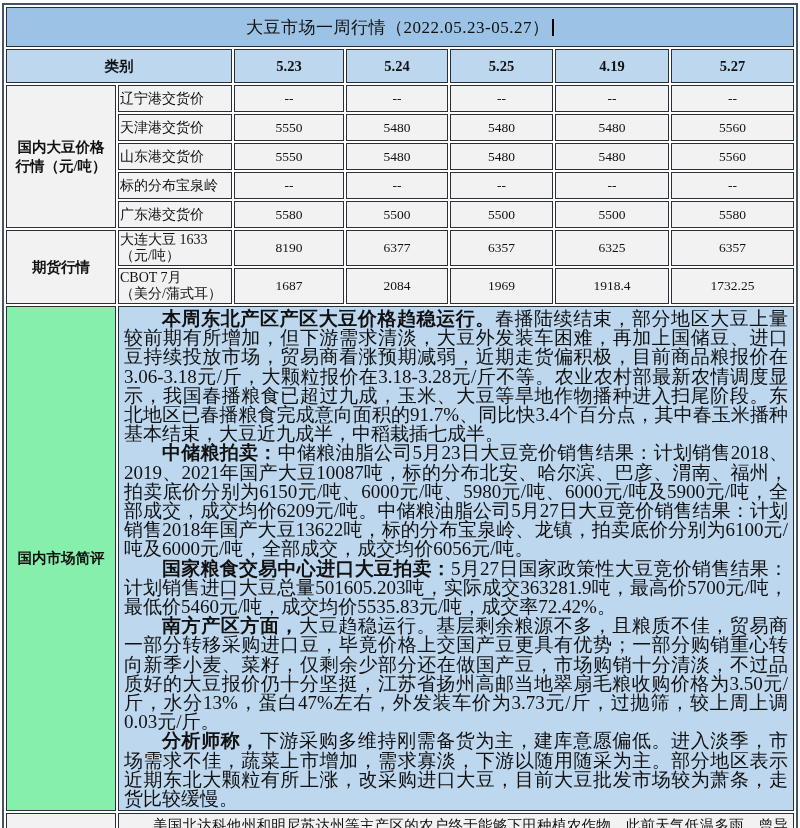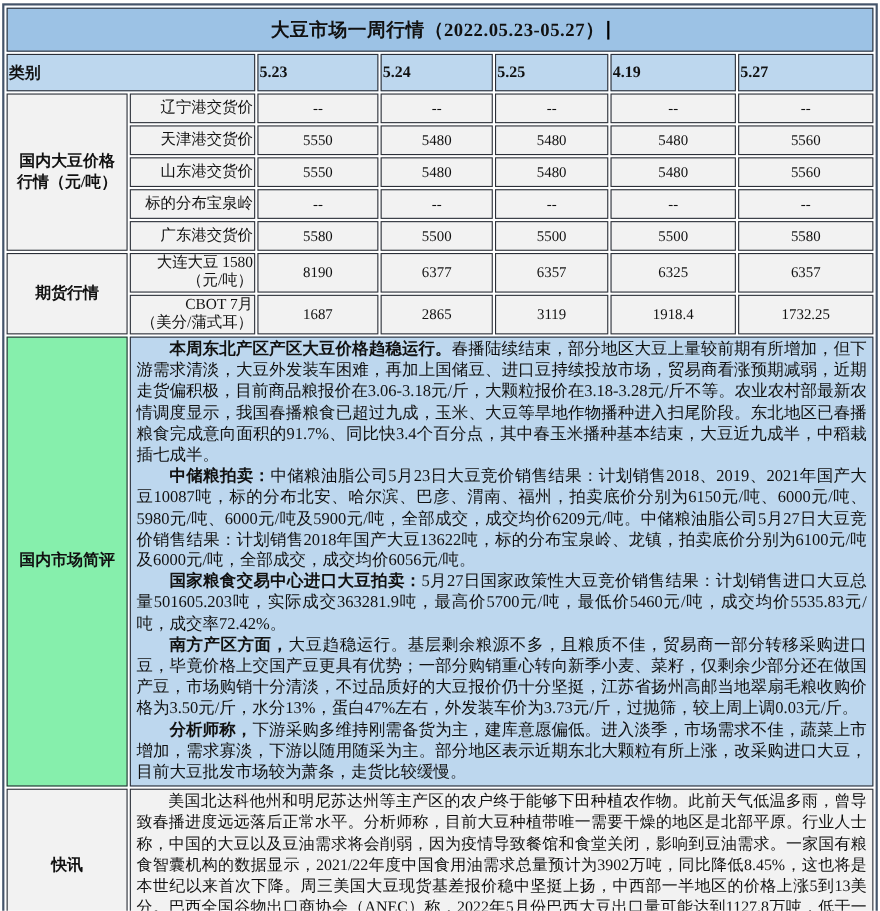--- a/index.html
+++ b/index.html
@@ -14,44 +14,44 @@
     border-collapse:separate;
     border-spacing:2px;
     background:#ffffff;
     border:2px solid #44546A;
     table-layout:fixed;
   }
   td{border:1px solid #2b2f38;overflow:hidden;}
   
   .title-cell{
     background:#9CC2E5;height:36px;text-align:center;vertical-align:middle;
-    font-weight:bold;font-size:17px;letter-spacing:.5px;
+    font-weight:normal;font-size:17px;letter-spacing:.5px;
   }
   .cursor{display:inline-block;width:1.5px;height:17px;background:#000;vertical-align:-3px;margin-left:3px;}
   .hd{
-    background:#BDD7EE;height:30px;text-align:left;vertical-align:middle;
+    background:#BDD7EE;height:30px;text-align:center;vertical-align:middle;
     font-weight:bold;font-size:14.5px;
   }
   .lbl{
     background:#F2F2F2;text-align:center;vertical-align:middle;
     font-weight:bold;font-size:14.5px;line-height:19px;padding:12px 4px;
   }
   .sub{
-    background:#F2F2F2;text-align:right;vertical-align:middle;
+    background:#F2F2F2;text-align:left;vertical-align:middle;
     font-size:14px;white-space:pre-line;line-height:16px;
   }
   .val{
     background:#F2F2F2;text-align:center;vertical-align:middle;font-size:13.5px;
   }
   tr.price-tr{height:27px;}
   tr.fut-tr{height:28px;}
   .review-lbl{background:#86efac;}
   .review-content{
     background:#BDD7EE;vertical-align:top;text-align:justify;
-    font-size:15px;line-height:19.2px;padding:2px 5px 2px 5px;
+    font-size:19px;line-height:19.2px;padding:2px 5px 2px 5px;
   }
   .review-content p{margin:0;text-indent:2em;}
   .news-content{
     background:#F2F2F2;vertical-align:middle;text-align:justify;
     font-size:14.5px;line-height:19.2px;padding:2px 5px;height:114px;
   }
   .news-content p{margin:0;text-indent:2em;}
 </style>
 </head>
 <body>
@@ -119,34 +119,34 @@
           <td class="val">5580</td>
           <td class="val">5500</td>
           <td class="val">5500</td>
           <td class="val">5500</td>
           <td class="val">5580</td>
         </tr>
       </tbody>
     <tbody id="futures-body">
         <tr class="fut-tr">
           <td class="lbl" rowspan="2">期货行情</td>
-          <td class="sub">大连大豆 1580
+          <td class="sub">大连大豆 1633
 （元/吨）</td>
           <td class="val">8190</td>
           <td class="val">6377</td>
           <td class="val">6357</td>
           <td class="val">6325</td>
           <td class="val">6357</td>
         </tr>
         <tr class="fut-tr">
           <td class="sub">CBOT 7月
 （美分/蒲式耳）</td>
           <td class="val">1687</td>
-          <td class="val">2865</td>
-          <td class="val">3119</td>
+          <td class="val">2084</td>
+          <td class="val">1969</td>
           <td class="val">1918.4</td>
           <td class="val">1732.25</td>
         </tr>
       </tbody>
     <tbody>
       <tr>
         <td class="lbl review-lbl">国内市场简评</td>
         <td colspan="6" class="review-content" id="review-content">
             <p><b>本周东北产区产区大豆价格趋稳运行。</b><span>春播陆续结束，部分地区大豆上量较前期有所增加，但下游需求清淡，大豆外发装车困难，再加上国储豆、进口豆持续投放市场，贸易商看涨预期减弱，近期走货偏积极，目前商品粮报价在3.06-3.18元/斤，大颗粒报价在3.18-3.28元/斤不等。农业农村部最新农情调度显示，我国春播粮食已超过九成，玉米、大豆等旱地作物播种进入扫尾阶段。东北地区已春播粮食完成意向面积的91.7%、同比快3.4个百分点，其中春玉米播种基本结束，大豆近九成半，中稻栽插七成半。</span></p>
             <p><b>中储粮拍卖：</b><span>中储粮油脂公司5月23日大豆竞价销售结果：计划销售2018、2019、2021年国产大豆10087吨，标的分布北安、哈尔滨、巴彦、渭南、福州，拍卖底价分别为6150元/吨、6000元/吨、5980元/吨、6000元/吨及5900元/吨，全部成交，成交均价6209元/吨。中储粮油脂公司5月27日大豆竞价销售结果：计划销售2018年国产大豆13622吨，标的分布宝泉岭、龙镇，拍卖底价分别为6100元/吨及6000元/吨，全部成交，成交均价6056元/吨。</span></p>

